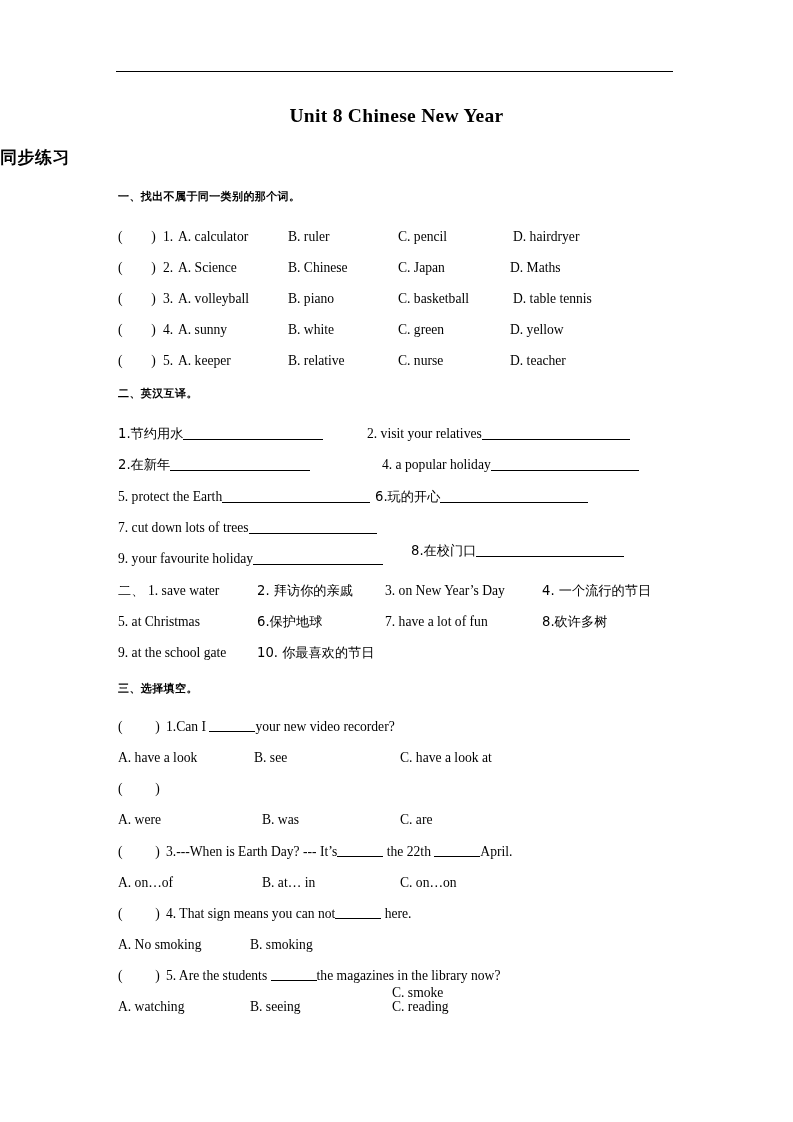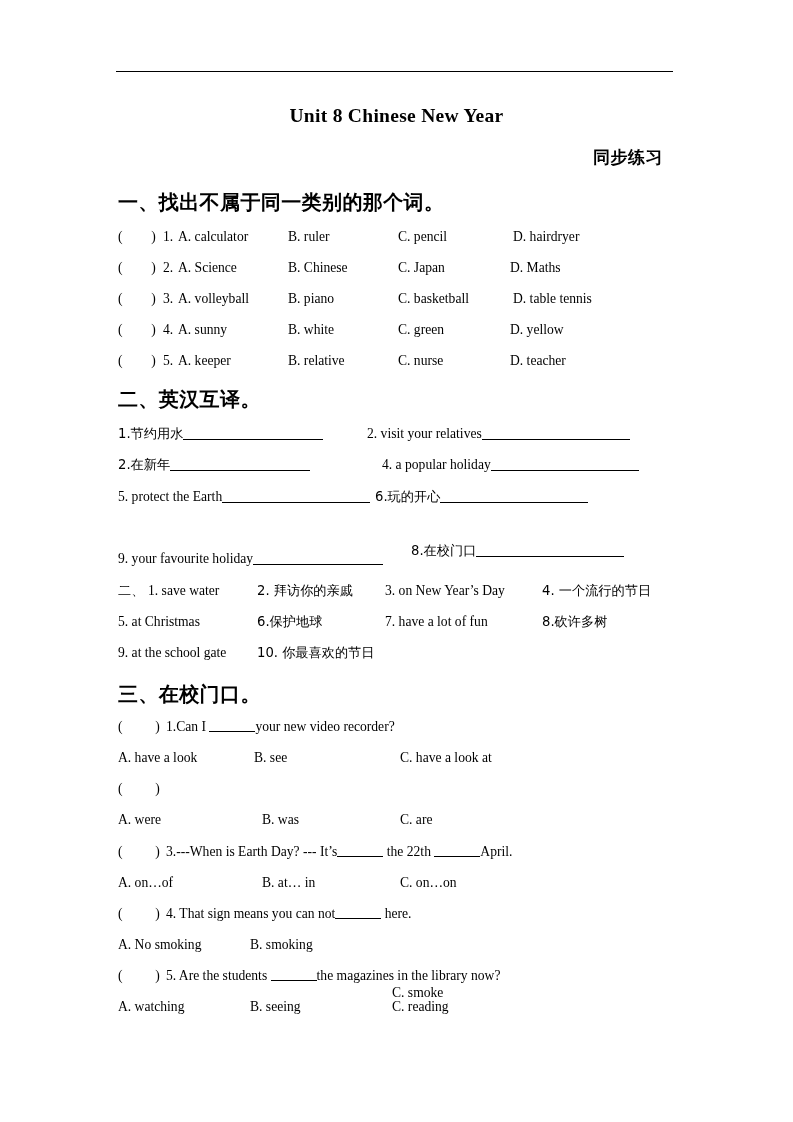--- a/index.html
+++ b/index.html
@@ -40,34 +40,34 @@
     font-family: "Liberation Serif", "DejaVu Serif", serif;
     font-weight: bold;
     font-size: 19.5px;
     letter-spacing: 0.3px;
   }
   .doc-subtitle {
     position: absolute;
     left: 0;
     top: 146px;
     width: 663px;
-    text-align: right;
+    text-align: left;
     font-family: "DejaVu Sans", "Liberation Sans", sans-serif;
     font-weight: bold;
     font-size: 17px;
     letter-spacing: 0.5px;
   }
 
   
   .sec-heading {
     position: absolute;
     left: 118px;
     font-family: Liberation Serif, serif;
     font-weight: bold;
-    font-size: 20px;
+    font-size: 11px;
     letter-spacing: 0.4px;
     white-space: nowrap;
   }
 
   
   .run {
     position: absolute;
     font-size: 13.6px;
     line-height: 16px;
     white-space: nowrap;
@@ -178,20 +178,23 @@
     <span>4. a popular holiday</span><span class="ul" style="width:148px;"></span>
   </div>
 
   <div class="run" style="left:118px; top:489px;">
     <span>5. protect the Earth</span><span class="ul" style="width:148px;"></span>
   </div>
   <div class="run" style="left:375px; top:489px;">
     <span class="cn">6.玩的开心</span><span class="ul" style="width:148px;"></span>
   </div>
 
+  <div class="run" style="left:118px; top:520px;">
+    <span>7. cut down lots of trees</span><span class="ul" style="width:128px;"></span>
+  </div>
   <div class="run" style="left:411px; top:520px;margin-top:23px;">
     <span class="cn">8.在校门口</span><span class="ul" style="width:148px;"></span>
   </div>
 
   <div class="run" style="left:118px; top:551px;">
     <span>9. your favourite holiday</span><span class="ul" style="width:130px;"></span>
   </div>
 
   <div class="run cn" style="left:118px; top:583px;">二、</div>
   <div class="run" style="left:148px; top:583px;">1. save water</div>
@@ -200,21 +203,21 @@
   <div class="run cn" style="left:542px; top:583px;">4.  一个流行的节日</div>
 
   <div class="run" style="left:118px; top:614px;">5. at Christmas</div>
   <div class="run cn" style="left:257px; top:614px;">6.保护地球</div>
   <div class="run" style="left:385px; top:614px;">7. have a lot of fun</div>
   <div class="run cn" style="left:542px; top:614px;">8.砍许多树</div>
 
   <div class="run" style="left:118px; top:645px;">9. at the school gate</div>
   <div class="run cn" style="left:257px; top:645px;">10.  你最喜欢的节日</div>
 
-  <div class="sec-heading" style="top:681px;">三、在校门口。</div>
+  <div class="sec-heading" style="top:681px;">三、选择填空。</div>
 
   <div class="run q-paren" style="left:118px; top:719px;">
     <span>(</span>
     <span style="display:inline-block;width:26px;"></span>
     <span>)</span>
   </div>
   <div class="run" style="left:166px; top:719px;">
     <span>1.Can I </span><span class="blank-s"></span><span>your new video recorder?</span>
   </div>
   <div class="run" style="left:118px; top:750px;">A. have a look</div>

